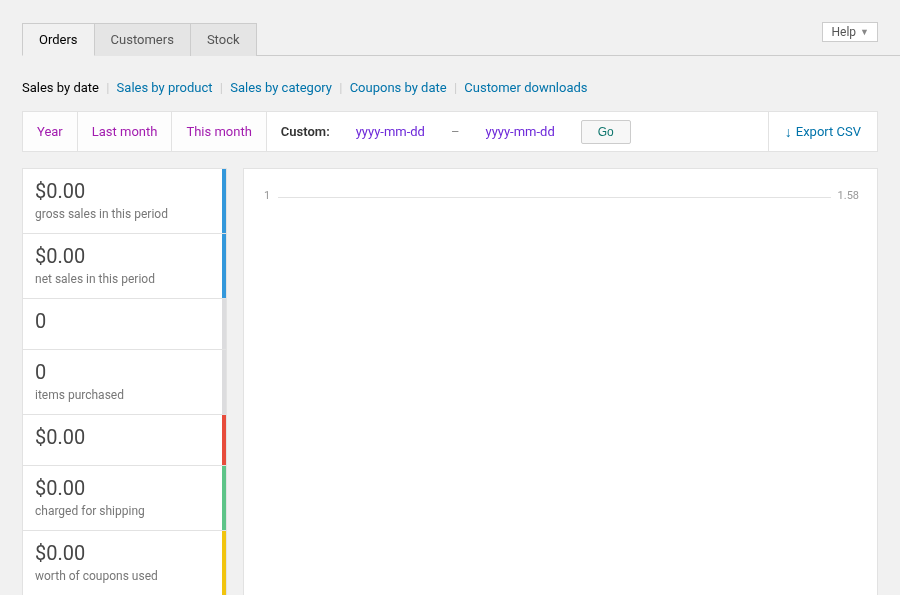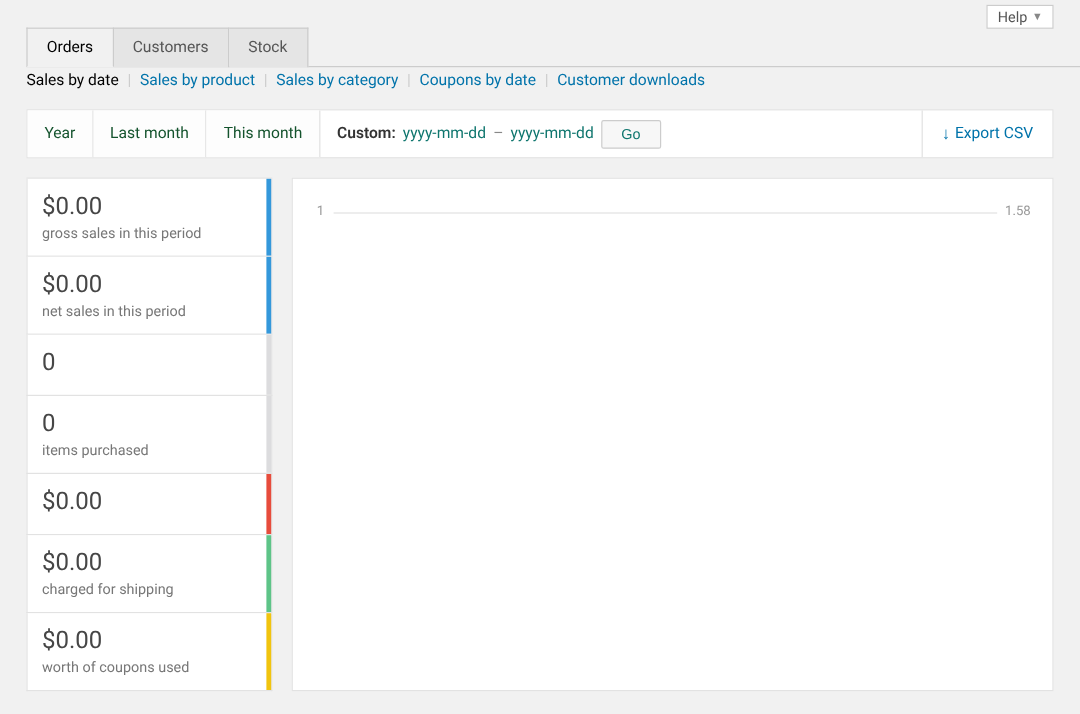--- a/index.html
+++ b/index.html
@@ -1,38 +1,38 @@
 <!DOCTYPE html>
 <html><head>
   <meta charset="utf-8">
   <style>
     * { box-sizing: border-box; margin: 0; padding: 0; }
     body { font-family: -apple-system, BlinkMacSystemFont, "Segoe UI", Roboto, sans-serif; font-size: 13px; color: #444; background: #f1f1f1; width: 900px; height: 595px; position: relative; }
 
-    .help-btn { position: absolute; top: 4px; right: 22px; border: 1px solid #ccc; background: #fff; padding: 2px 8px; font-size: 12px; color: #555; cursor: pointer; display: flex; align-items: center; gap: 4px; }
+    .help-btn { position: absolute; top: 22px; right: 22px; border: 1px solid #ccc; background: #fff; padding: 2px 8px; font-size: 12px; color: #555; cursor: pointer; display: flex; align-items: center; gap: 4px; }
     .help-btn .tri { font-size: 9px; color: #888; }
 
     .main-tabs { display: flex; margin: 22px 0 0 22px; border-bottom: 1px solid #ccc; }
     .main-tab { padding: 8px 16px; border: 1px solid #ccc; border-bottom: none; margin-right: 0; background: #e5e5e5; color: #555; cursor: pointer; position: relative; top: 1px; }
     .main-tab.active { background: #f1f1f1; border-bottom: 1px solid #f1f1f1; color: #000; font-weight: normal; }
     .main-tab:not(.active) { border-left: none; }
     .main-tab:first-child { border-left: 1px solid #ccc; }
     .main-tab.active { border-left: 1px solid #ccc; }
 
-    .subnav { margin: 4px 22px 0 22px; font-size: 13px; }
+    .subnav { margin: 24px 22px 0 22px; font-size: 13px; }
     .subnav .current { color: #000; }
     .subnav a { color: #0073aa; text-decoration: none; cursor: pointer; }
     .subnav .sep { color: #ccc; margin: 0 4px; }
 
     .filter-row { margin: 16px 22px 0 22px; display: flex; align-items: stretch; border: 1px solid #e2e2e2; background: #fff; }
-    .range-tab { padding: 12px 14px; color: #14532d; cursor: pointer; border-right: 1px solid #e2e2e2; font-size: 13px; background: #fdfdfd; }
+    .range-tab { padding: 12px 14px; color: #a21caf; cursor: pointer; border-right: 1px solid #e2e2e2; font-size: 13px; background: #fdfdfd; }
     .range-tab.active { color: #555; background: #fff; }
-    .custom-section { display: flex; align-items: center; padding: 0 14px; gap: 6px; flex: 1; }
+    .custom-section { display: flex; align-items: center; padding: 0 14px; gap: 26px; flex: 1; }
     .custom-label { font-weight: 600; color: #333; }
-    .date-ph { color: #0f766e; }
+    .date-ph { color: #6d28d9; }
     .dash { color: #888; }
     .go-btn { border: 1px solid #ccc; background: #f7f7f7; padding: 4px 16px; cursor: pointer; color: #0f766e; font-size: 12px; border-radius: 2px; }
     .export-section { display: flex; align-items: center; padding: 0 16px; color: #0073aa; cursor: pointer; gap: 4px; border-left: 1px solid #e2e2e2; }
     .export-section .dl-icon { color: #0073aa; font-size: 14px; }
 
     .content-area { display: flex; margin: 16px 22px 0 22px; gap: 16px; }
     .stats-col { width: 205px; display: flex; flex-direction: column; border-top: 1px solid #e2e2e2; }
     .stat-box { background: #fff; border: 1px solid #e2e2e2; border-top: none; padding: 10px 0 12px 12px; position: relative; }
     .stat-box .bar { position: absolute; right: 0; top: 0; bottom: 0; width: 4px; }
     .stat-val { font-size: 20px; color: #464646; margin-bottom: 4px; }

